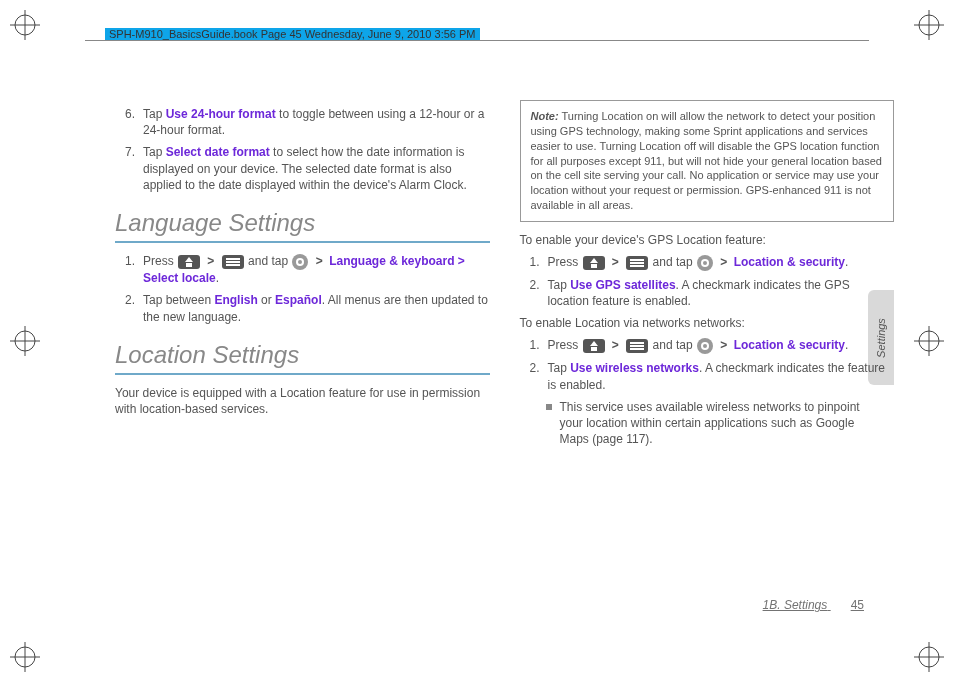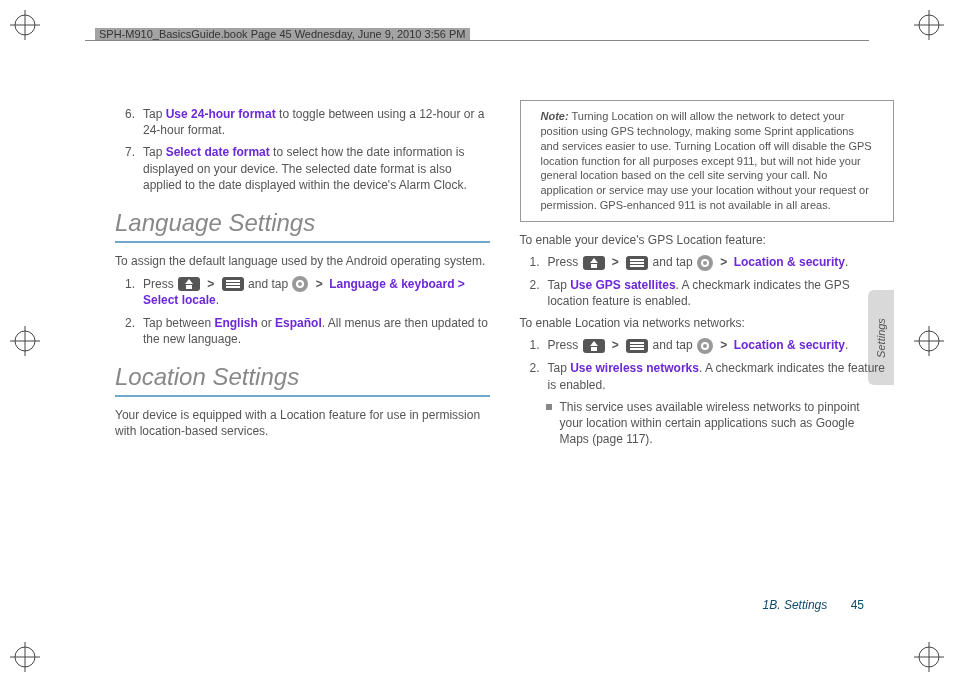--- a/index.html
+++ b/index.html
@@ -32,24 +32,24 @@
     left: 85px;
     right: 85px;
     border-top: 1px solid #888;
     font-size: 11px;
     color: #555;
     padding-top: 0;
   }
   .header-text {
     position: absolute;
     top: 28px;
-    left: 95px;
+    left: 105px;
     font-size: 11px;
     color: #333;
-    background: #a3a3a3;
+    background: #0ea5e9;
     padding: 0 4px;
   }
 
   .page {
     position: absolute;
     top: 100px;
     left: 115px;
     right: 60px;
     bottom: 60px;
     display: flex;
@@ -84,21 +84,21 @@
   .hr-blue {
     height: 2px;
     background: #6fa9c9;
     margin: 2px 0 10px 0;
   }
   .intro {
     margin: 8px 0;
   }
   .note-box {
     border: 1px solid #999;
-    padding: 8px 20px;
+    padding: 8px 10px;
     font-size: 11px;
     line-height: 1.35;
     margin-bottom: 10px;
   }
   .note-label {
     font-style: italic;
     font-weight: bold;
     color: #555;
   }
   .icon {
@@ -165,21 +165,22 @@
     background:#999;
     z-index:1;
   }
   .gt { margin: 0 3px; font-weight: bold; color:#555;}
   .footer {
     position: absolute;
     bottom: 70px;
     right: 90px;
     font-size: 12px;
     font-style: italic;
-    color: #0c4a6e;
+    color: #737373;
+    text-decoration: underline;
   }
   .footer .pagenum { font-style: normal; margin-left: 20px; }
   .side-tab {
     position: absolute;
     right: 60px;
     top: 290px;
     width: 26px;
     height: 95px;
     background: #d9d9d9;
     border-top-left-radius: 6px;
@@ -255,21 +256,20 @@
     </div>
     <div class="ol-step">
       <div class="num">7.</div>
       <div class="body">
         <span>Tap </span><span class="bold">Select date format</span><span> to select how the date information is displayed on your device. The selected date format is also applied to the date displayed within the device's Alarm Clock.</span>
       </div>
     </div>
 
     <div class="section-h">Language Settings</div>
     <div class="hr-blue"></div>
-    <p class="intro">To assign the default language used by the Android operating system.</p>
 
     <div class="ol-step">
       <div class="num">1.</div>
       <div class="body">
         <span>Press </span>
         <span class="icon icon-home"></span>
         <span class="gt">&gt;</span>
         <span class="icon icon-menu"></span>
         <span> and tap </span>
         <span class="icon icon-gear"></span>

